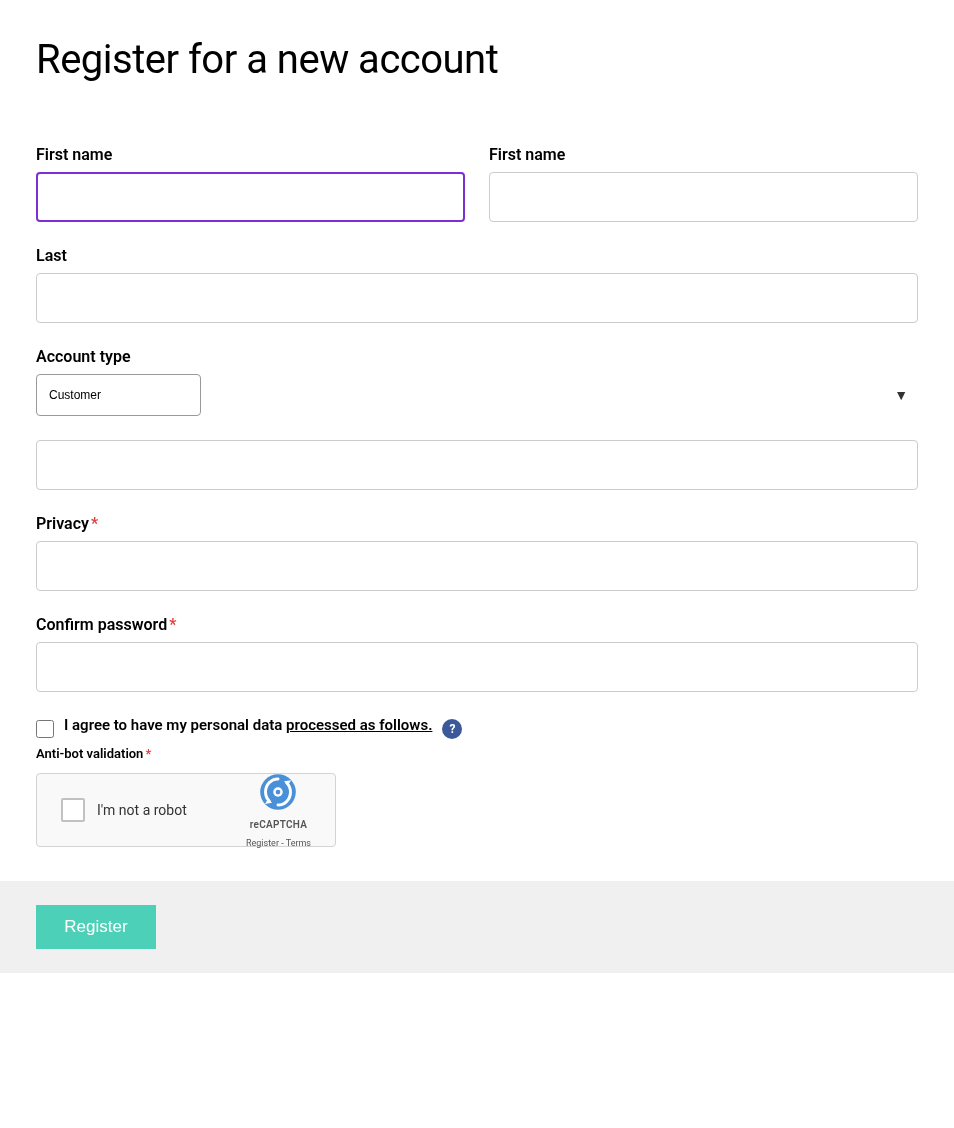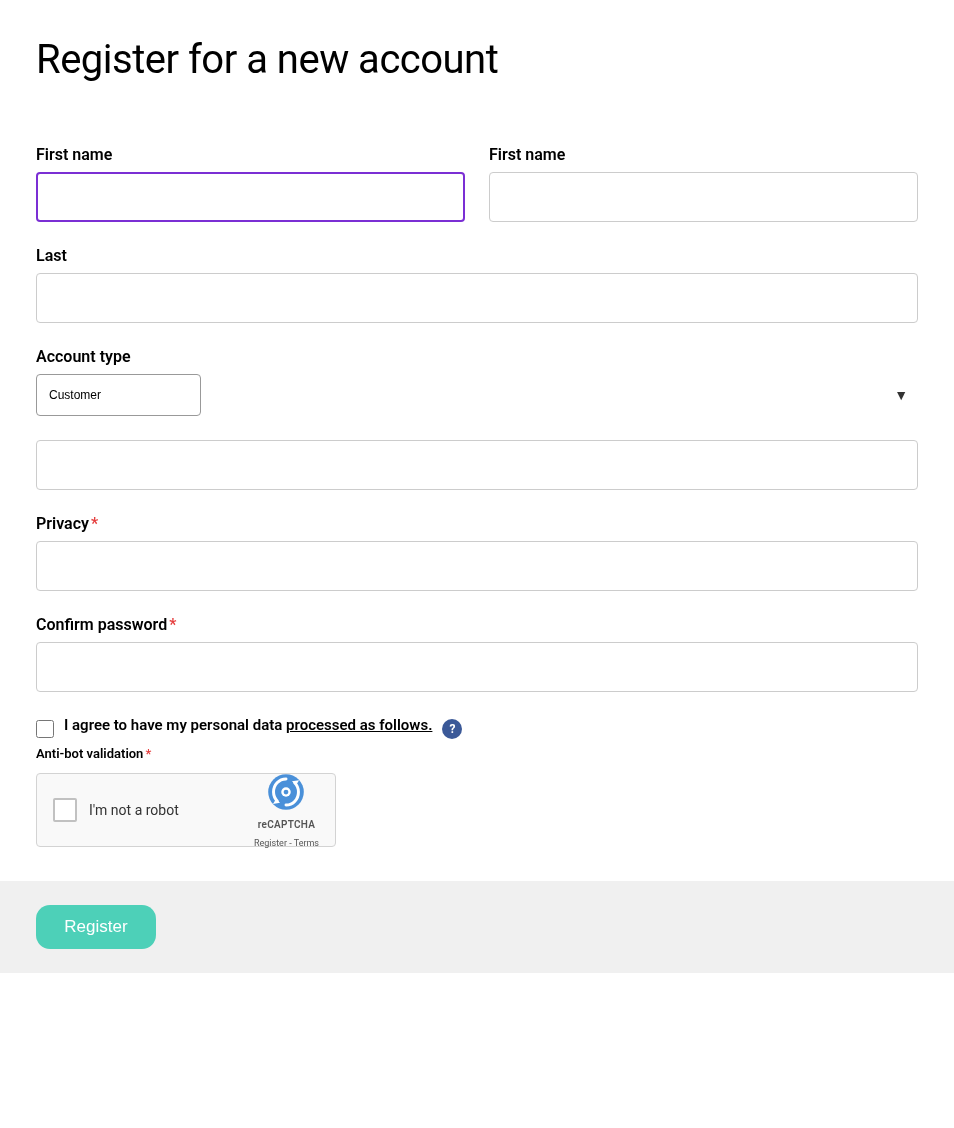--- a/index.html
+++ b/index.html
@@ -158,21 +158,21 @@
     }
 
     .recaptcha-box {
       width: 300px;
       height: 74px;
       background: #f9f9f9;
       border: 1px solid #d3d3d3;
       border-radius: 4px;
       display: flex;
       align-items: center;
-      padding: 0 16px;
+      padding: 0 24px;
       gap: 12px;
       margin-bottom: 24px;
     }
 
     .recaptcha-checkbox {
       width: 24px;
       height: 24px;
       border: 2px solid #c1c1c1;
       border-radius: 2px;
       background: #fff;
@@ -212,21 +212,21 @@
     .footer-bar {
       background: #f0f0f0;
       padding: 24px 36px;
       margin-top: 10px;
     }
 
     .register-button {
       background: #4dd0b8;
       color: #ffffff;
       border: none;
-      border-radius: 14px;
+      border-radius: 0;
       padding: 12px 24px;
       font-size: 17px;
       font-weight: 400;
       cursor: pointer;
       min-width: 120px;
     }
   </style>
 </head>
 <body>
 

